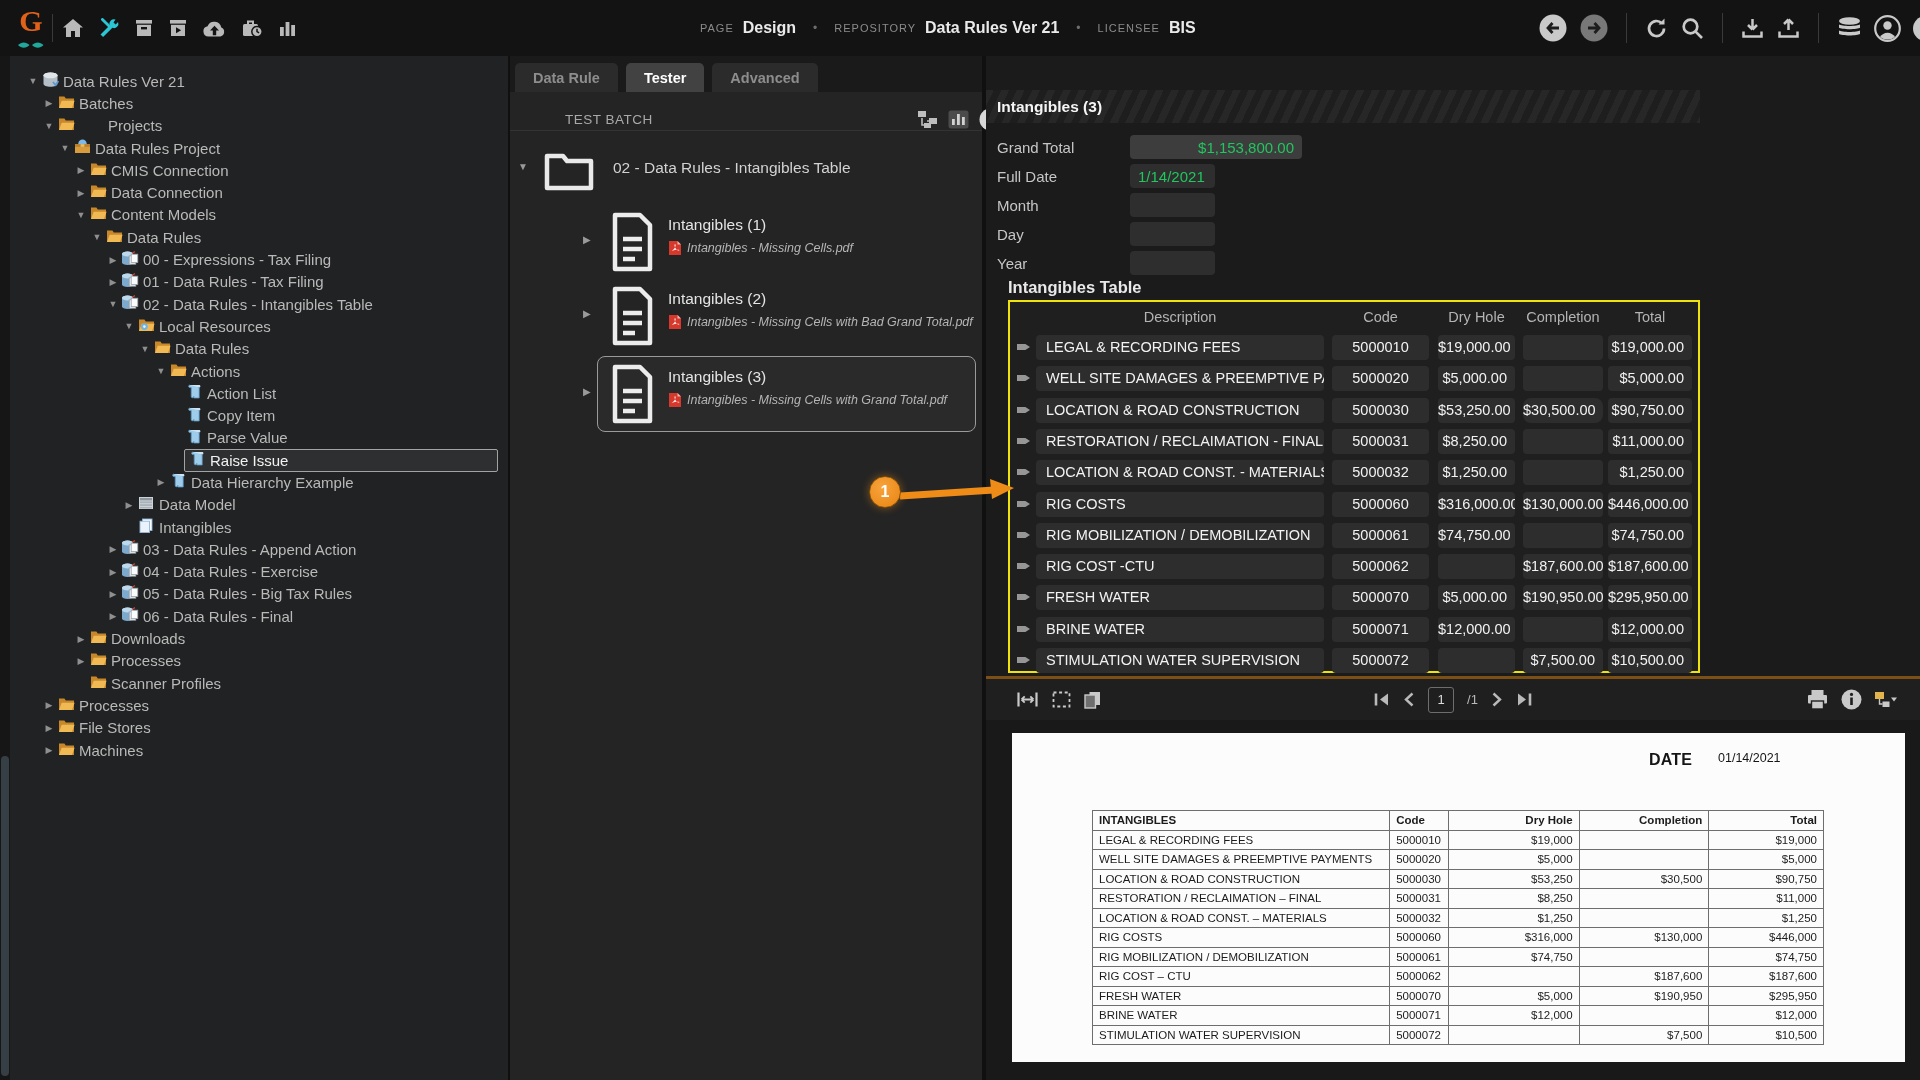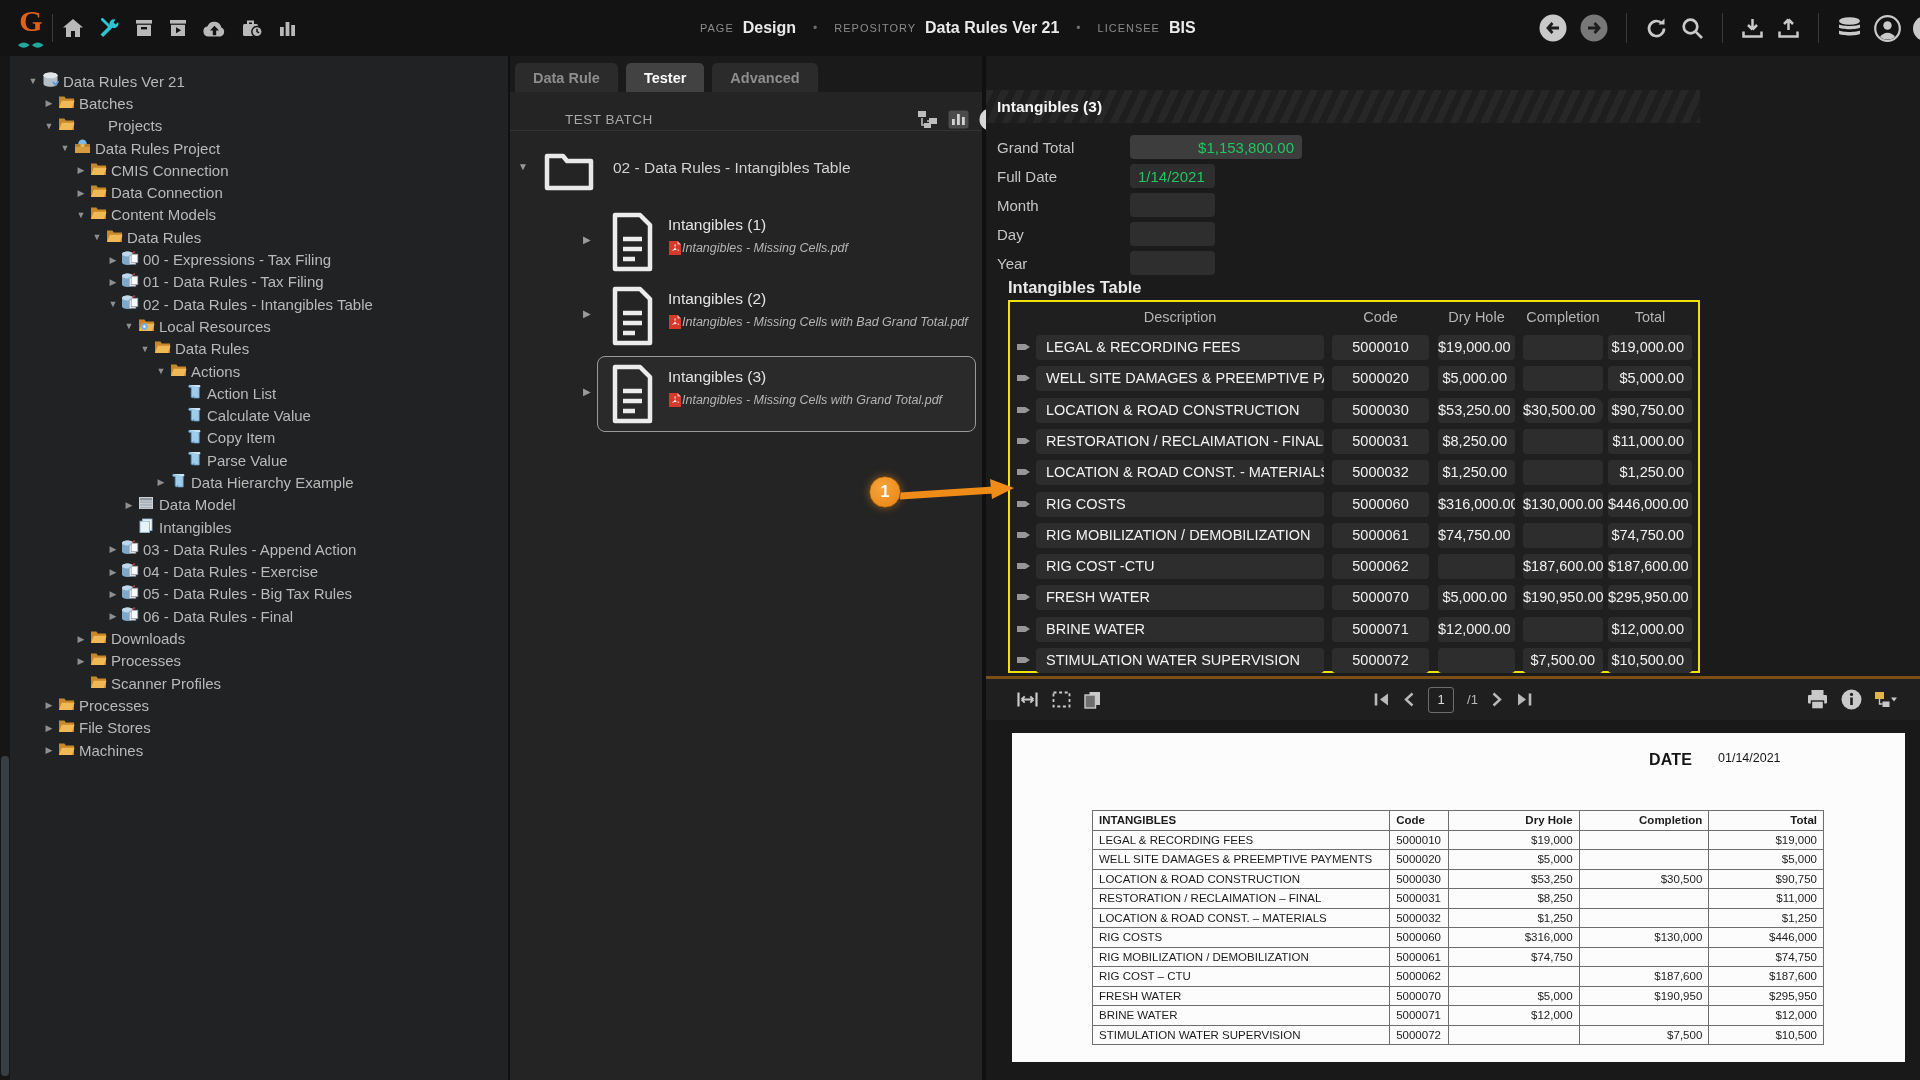--- a/index.html
+++ b/index.html
@@ -45,21 +45,21 @@
   #tb-icons{margin-left:auto;margin-right:12px;display:flex;align-items:center;gap:10px;}
   #tb-divider{position:absolute;left:0;top:74px;width:472px;height:1px;background:#333;}
   #folder-row{position:absolute;left:0;top:94px;width:472px;height:38px;}
   #folder-row .arr{position:absolute;left:8px;top:11px;font-size:10px;color:#9a9a9a;}
   #folder-row .fic{position:absolute;left:33px;top:-2px;}
   #folder-row .flbl{position:absolute;left:103px;top:9px;font-size:15.5px;color:#d2d2d2;}
   .docrow{position:absolute;left:0;width:472px;height:64px;cursor:pointer;}
   .docrow .arr{position:absolute;left:73px;top:24px;font-size:10px;color:#9a9a9a;}
   .docrow .dic{position:absolute;left:98px;top:2px;}
   .docrow .dtitle{position:absolute;left:158px;top:6px;font-size:15.5px;color:#e4e4e4;}
-  .docrow .dsub{position:absolute;left:158px;top:30px;display:flex;align-items:center;}
+  .docrow .dsub{position:absolute;left:158px;top:30px;display:flex;align-items:center;gap:5px;}
   .docrow .dsub .fn{font-style:italic;font-size:12.5px;color:#b5b5b5;}
   #selbox-doc{position:absolute;left:87px;top:300px;width:377px;height:74px;border:1.5px solid #9a9a9a;border-radius:8px;background:#2a2a2a;}
 
   
   #right{position:absolute;left:986px;top:56px;width:934px;height:1024px;background:#1b1b1b;}
   #insp-header{position:absolute;left:0;top:34px;width:714px;height:33px;
     background:repeating-linear-gradient(115deg,#272727 0 7px,#1e1e1e 7px 14px);
     display:flex;align-items:center;}
   #insp-header span{margin-left:11px;font-size:15.5px;font-weight:bold;color:#f5f5f5;}
   .frow{position:absolute;left:0;height:24px;display:flex;align-items:center;}
@@ -418,41 +418,41 @@
             <span class="lbl">Action List</span>
           </span>
         </div>
         <div class="trow">
           <span class="arr" style="margin-left: 160px;"></span>
           <span style="display: flex; align-items: center;">
             <span class="tic"><svg width="16" height="15">
                 <path d="M4 1h9.2c1.6 0 1.6 2.6 0 2.6H6z" fill="#cfe4f3"></path>
                 <path d="M4 1C2.2 1 2.2 3.6 4 3.6h1.2v8.8c0 1.8 2.6 1.8 2.6 0V14h5.4V3.6" fill="#9ecdec" stroke="#5d93bd" stroke-width=".8"></path>
               </svg></span>
-            <span class="lbl">Calculate Value</span>
+            <span class="lbl">Copy Item</span>
           </span>
         </div>
         <div class="trow">
           <span class="arr" style="margin-left: 160px;"></span>
           <span style="display: flex; align-items: center;">
             <span class="tic"><svg width="16" height="15">
                 <path d="M4 1h9.2c1.6 0 1.6 2.6 0 2.6H6z" fill="#cfe4f3"></path>
                 <path d="M4 1C2.2 1 2.2 3.6 4 3.6h1.2v8.8c0 1.8 2.6 1.8 2.6 0V14h5.4V3.6" fill="#9ecdec" stroke="#5d93bd" stroke-width=".8"></path>
               </svg></span>
-            <span class="lbl">Copy Item</span>
-          </span>
-        </div>
-        <div class="trow">
+            <span class="lbl">Parse Value</span>
+          </span>
+        </div>
+        <div class="trow sel">
           <span class="arr" style="margin-left: 160px;"></span>
-          <span style="display: flex; align-items: center;">
+          <span class="selbox" style="display: flex; align-items: center;">
             <span class="tic"><svg width="16" height="15">
                 <path d="M4 1h9.2c1.6 0 1.6 2.6 0 2.6H6z" fill="#cfe4f3"></path>
                 <path d="M4 1C2.2 1 2.2 3.6 4 3.6h1.2v8.8c0 1.8 2.6 1.8 2.6 0V14h5.4V3.6" fill="#9ecdec" stroke="#5d93bd" stroke-width=".8"></path>
               </svg></span>
-            <span class="lbl">Parse Value</span>
+            <span class="lbl">Raise Issue</span>
           </span>
         </div>
         <div class="trow">
           <span class="arr" style="margin-left: 144px;">▶</span>
           <span style="display: flex; align-items: center;">
             <span class="tic"><svg width="16" height="15">
                 <path d="M4 1h9.2c1.6 0 1.6 2.6 0 2.6H6z" fill="#cfe4f3"></path>
                 <path d="M4 1C2.2 1 2.2 3.6 4 3.6h1.2v8.8c0 1.8 2.6 1.8 2.6 0V14h5.4V3.6" fill="#9ecdec" stroke="#5d93bd" stroke-width=".8"></path>
               </svg></span>
             <span class="lbl">Data Hierarchy Example</span>

